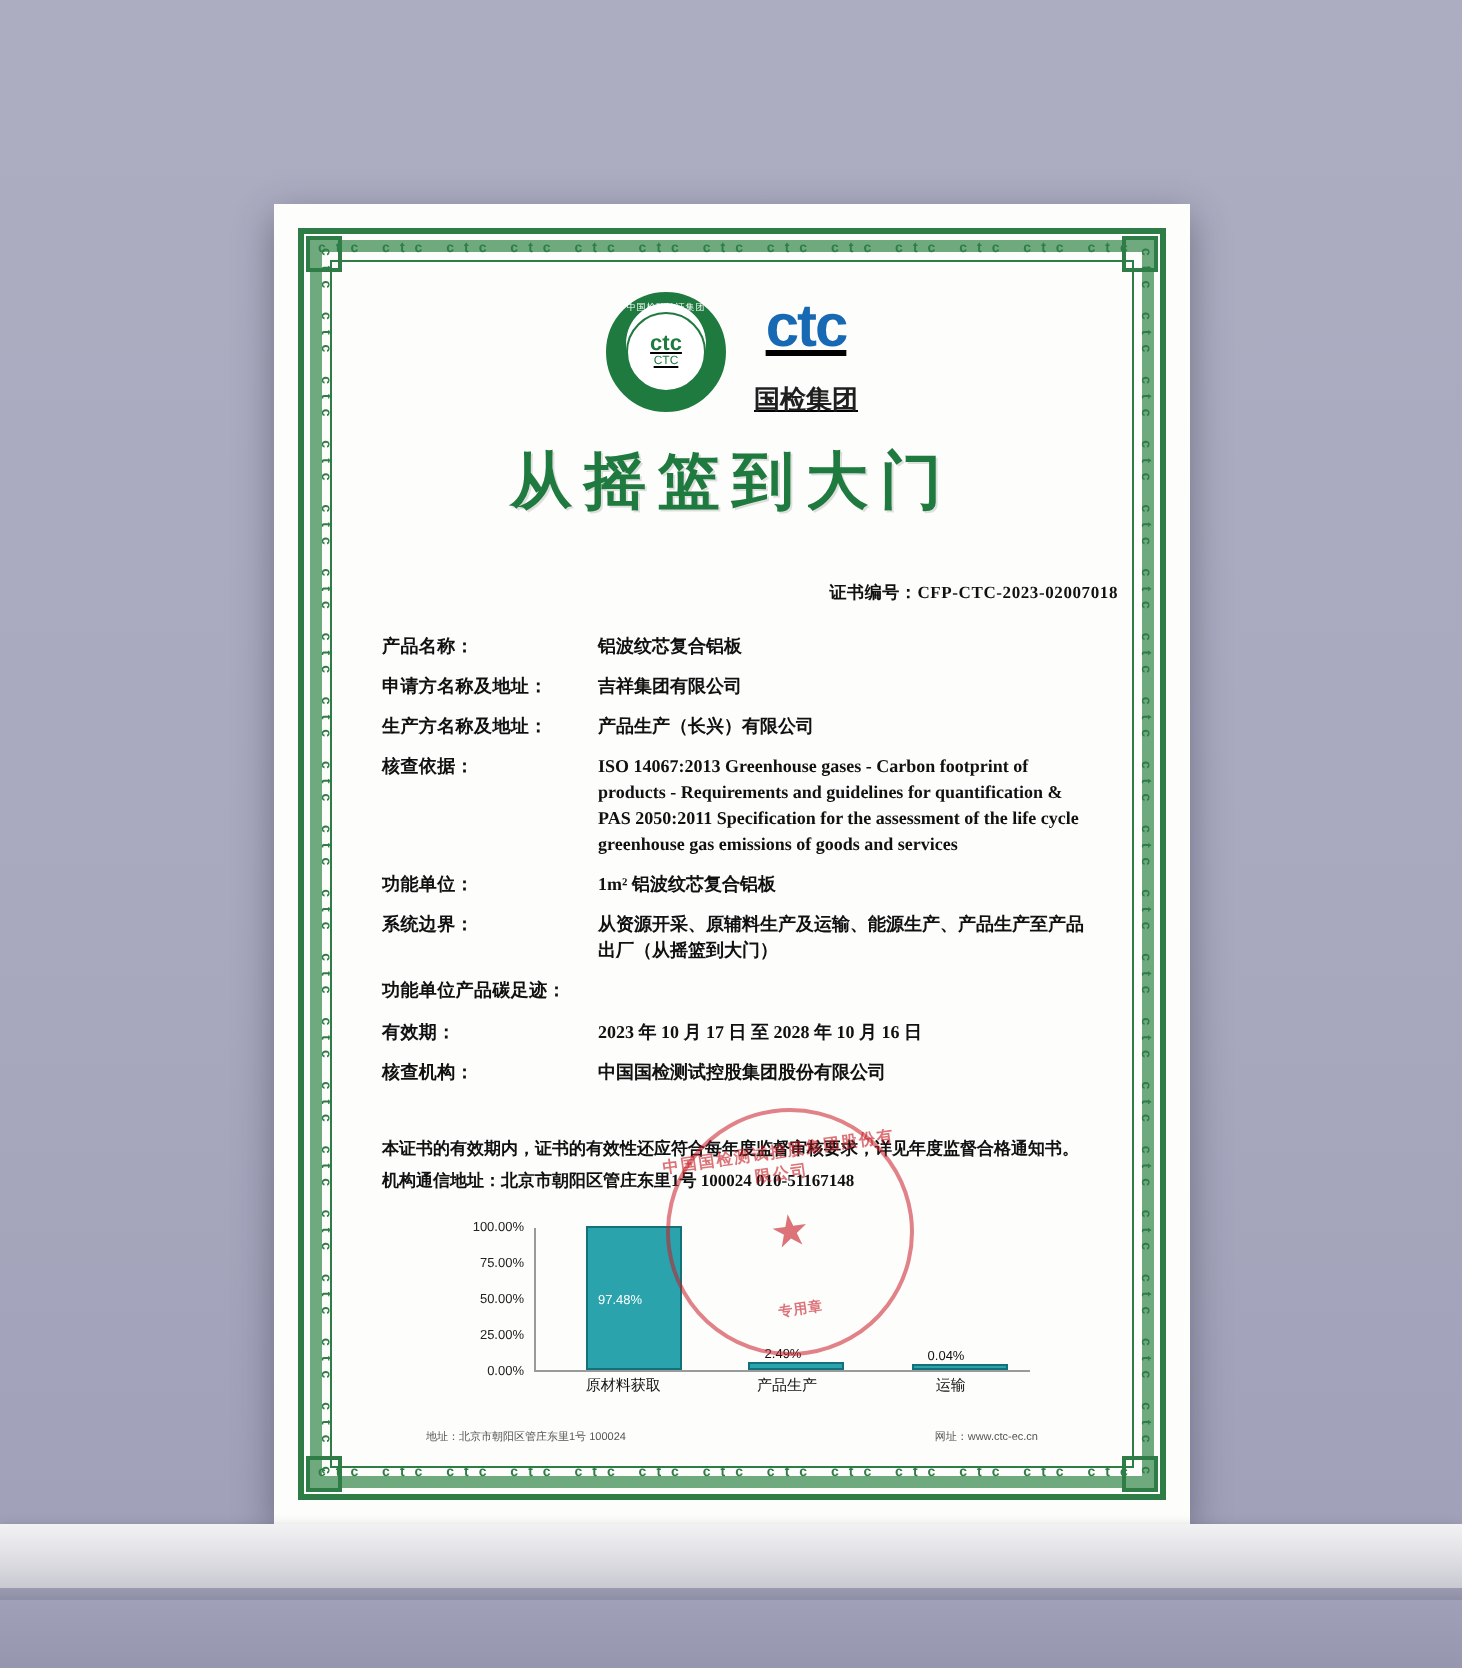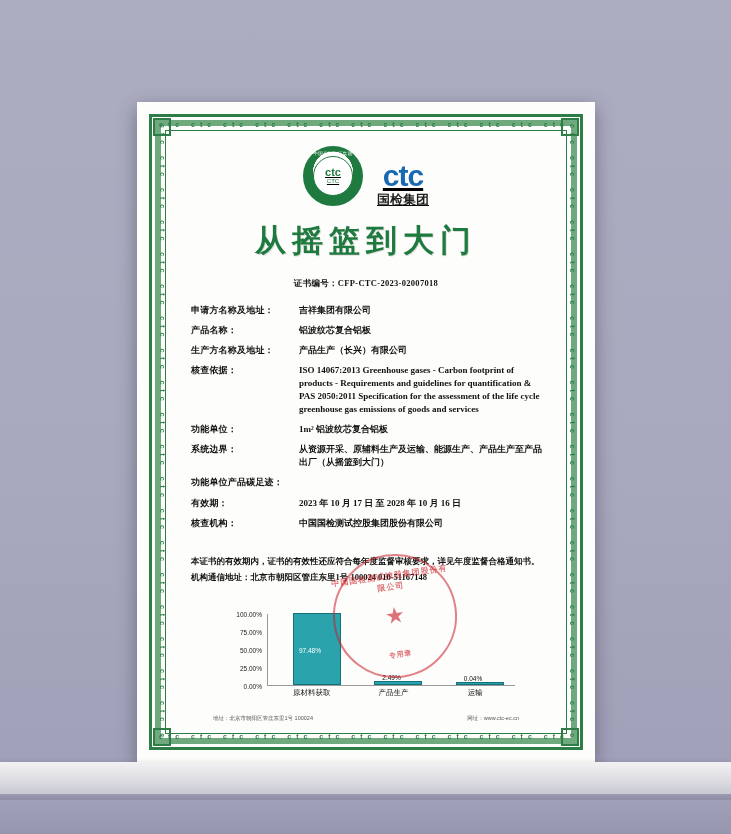--- a/index.html
+++ b/index.html
@@ -190,39 +190,39 @@
     font-family: "Liberation Sans", sans-serif;
     font-size: 30px;
     font-weight: bold;
     color: #1669b2;
     letter-spacing: -1px;
   }
   .ctc-name {
     font-size: 13px;
     font-weight: bold;
     color: #1f1f1f;
-    margin-top: 2px;
+    margin-top: 14px;
   }
 
   .title {
     text-align: center;
     font-size: 31px;
     font-weight: bold;
     color: #1f7a3f;
     letter-spacing: 6px;
     margin-top: 14px;
     text-shadow: 1px 1px 0 rgba(0,0,0,0.12);
   }
 
   .cert-no {
-    text-align: center;
+    text-align: right;
     font-size: 8.5px;
     font-weight: bold;
     color: #111;
-    margin-top: 16px;
+    margin-top: 29px;
     letter-spacing: 0.3px;
   }
 
   .fields {
     margin-top: 14px;
     padding: 0 16px 0 18px;
   }
   .row {
     display: flex;
     align-items: flex-start;
@@ -414,26 +414,26 @@
         <div class="ctc-name">国检集团</div>
       </div>
     </div>
 
     <div class="title">从摇篮到大门</div>
 
     <div class="cert-no">证书编号：CFP-CTC-2023-02007018</div>
 
     <div class="fields">
       <div class="row">
+        <div class="lbl">产品名称：</div>
+        <div class="val">铝波纹芯复合铝板</div>
+      </div>
+      <div class="row">
         <div class="lbl">申请方名称及地址：</div>
         <div class="val">吉祥集团有限公司</div>
-      </div>
-      <div class="row">
-        <div class="lbl">产品名称：</div>
-        <div class="val">铝波纹芯复合铝板</div>
       </div>
       <div class="row">
         <div class="lbl">生产方名称及地址：</div>
         <div class="val">产品生产（长兴）有限公司</div>
       </div>
       <div class="row">
         <div class="lbl">核查依据：</div>
         <div class="val en">ISO 14067:2013 Greenhouse gases - Carbon footprint of products - Requirements and guidelines for quantification &amp; PAS 2050:2011 Specification for the assessment of the life cycle greenhouse gas emissions of goods and services</div>
       </div>
       <div class="row">

